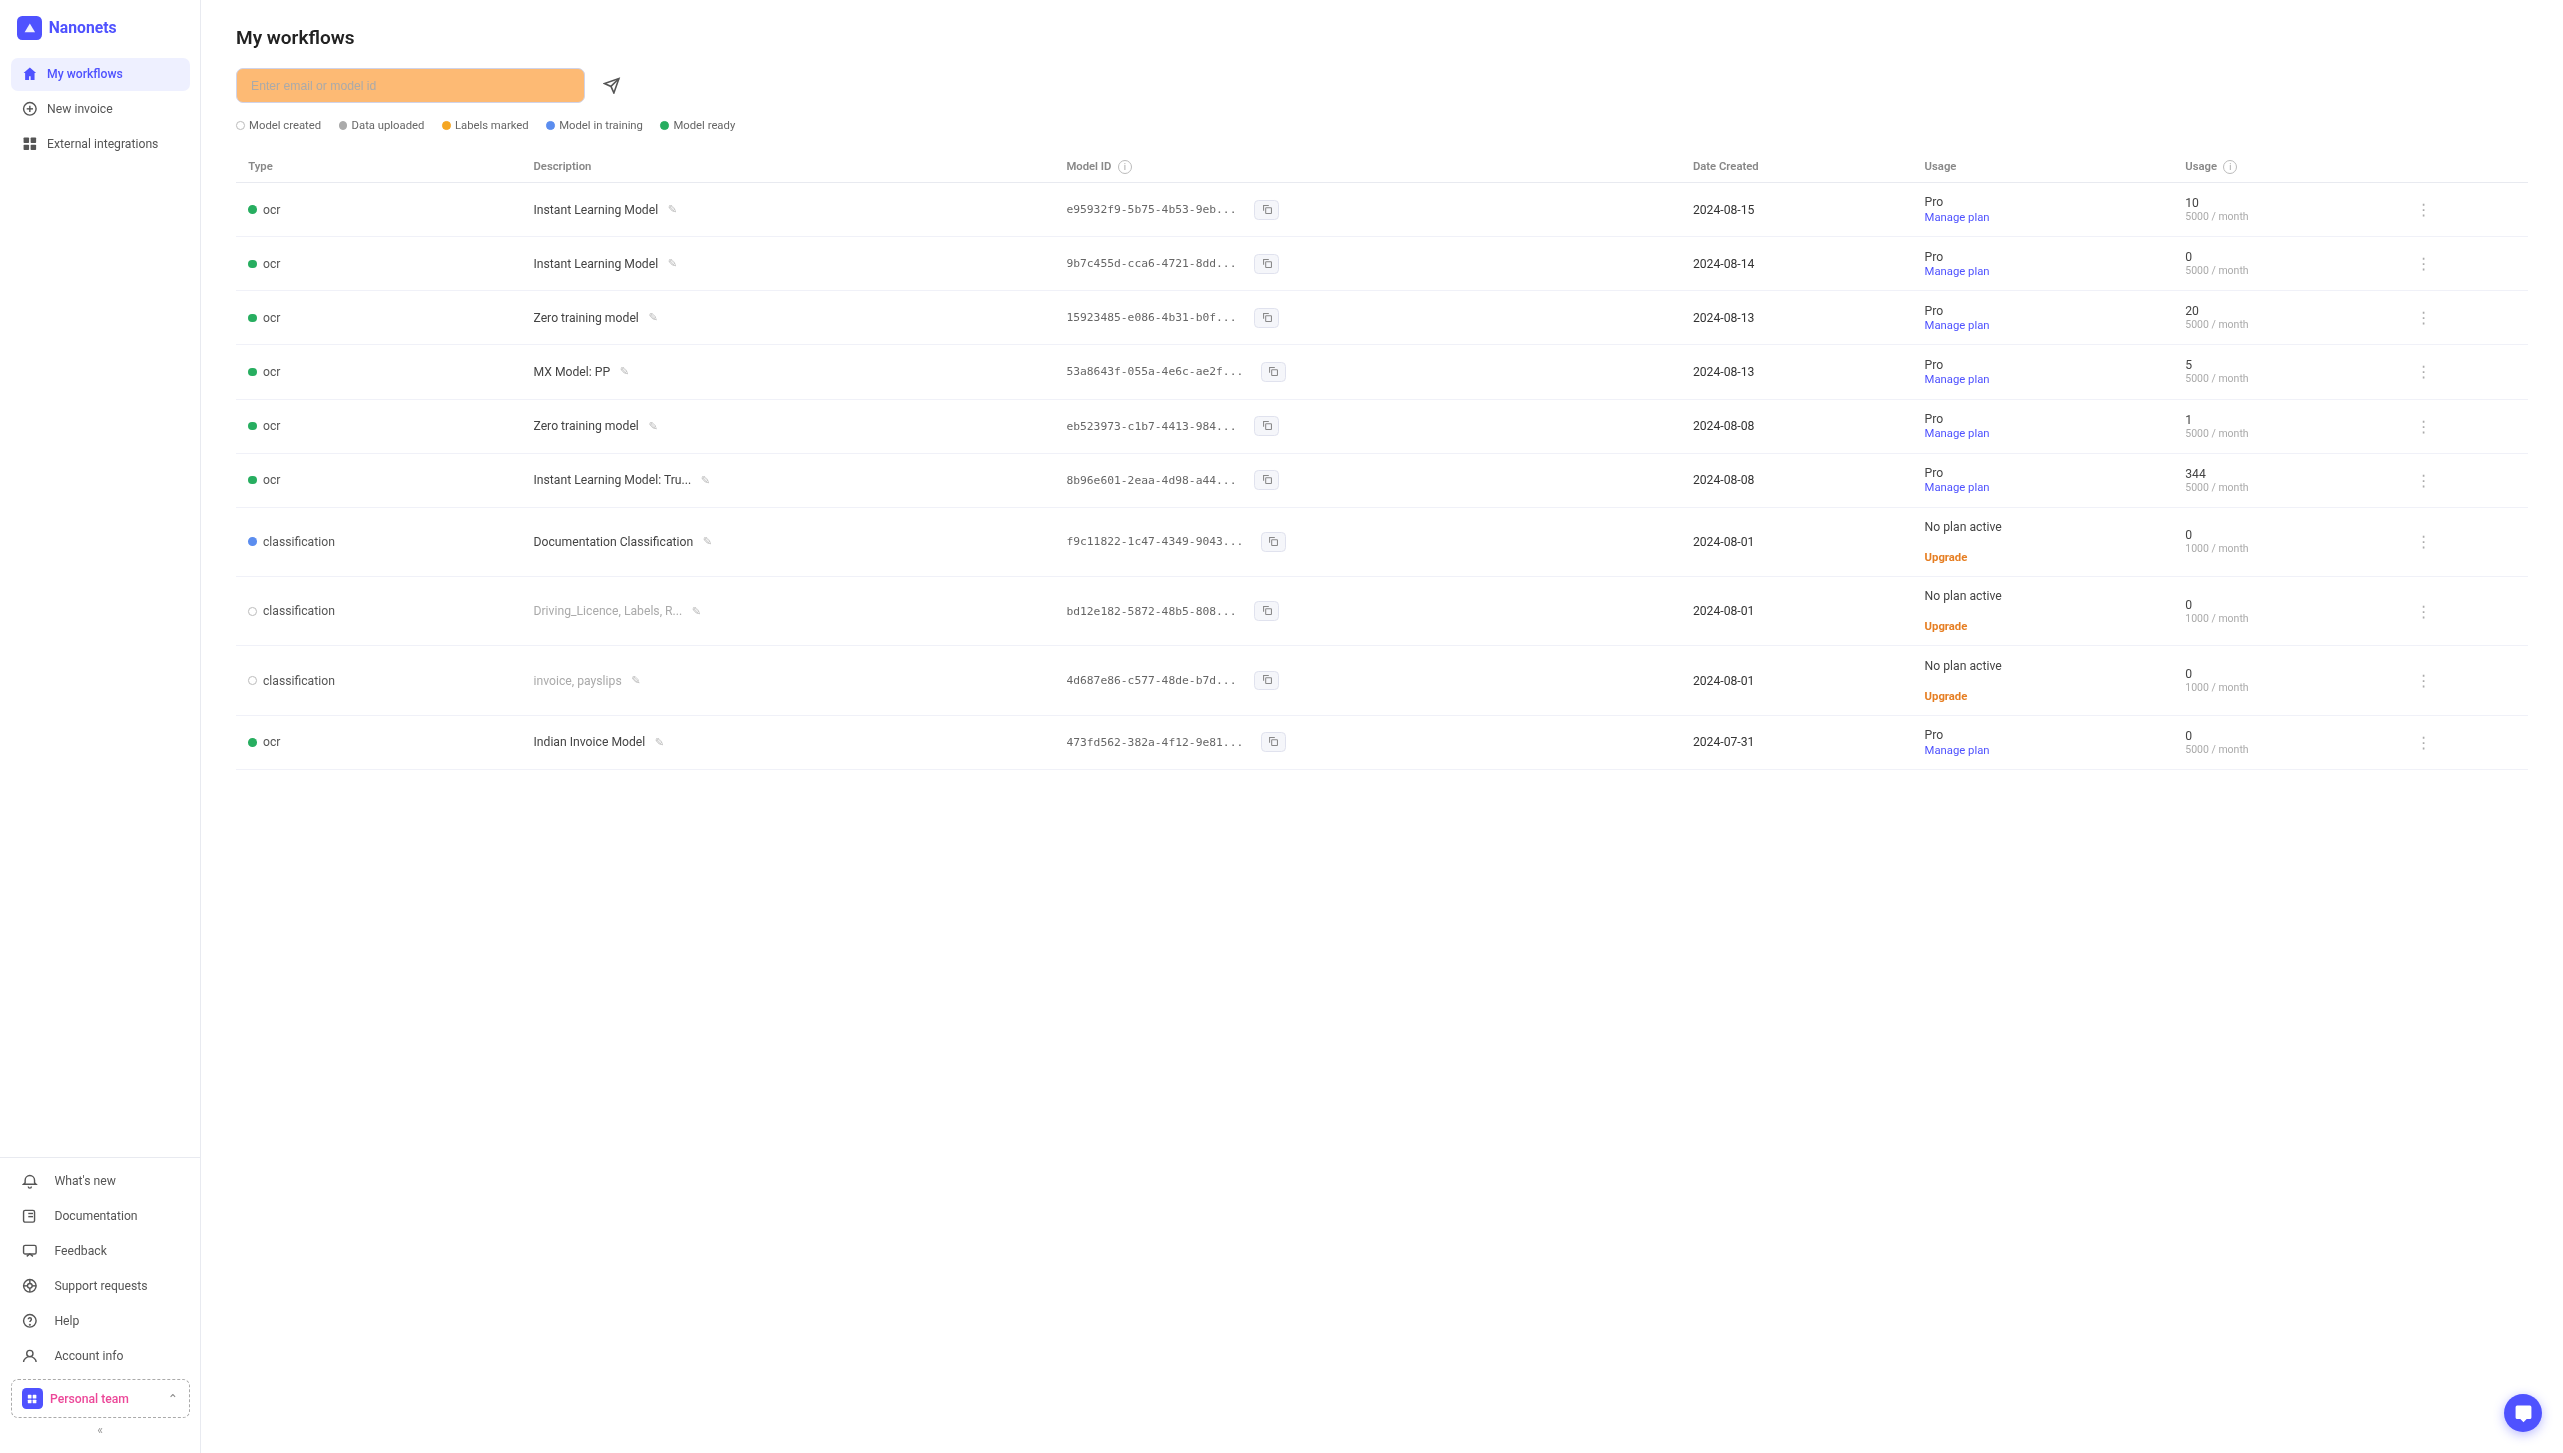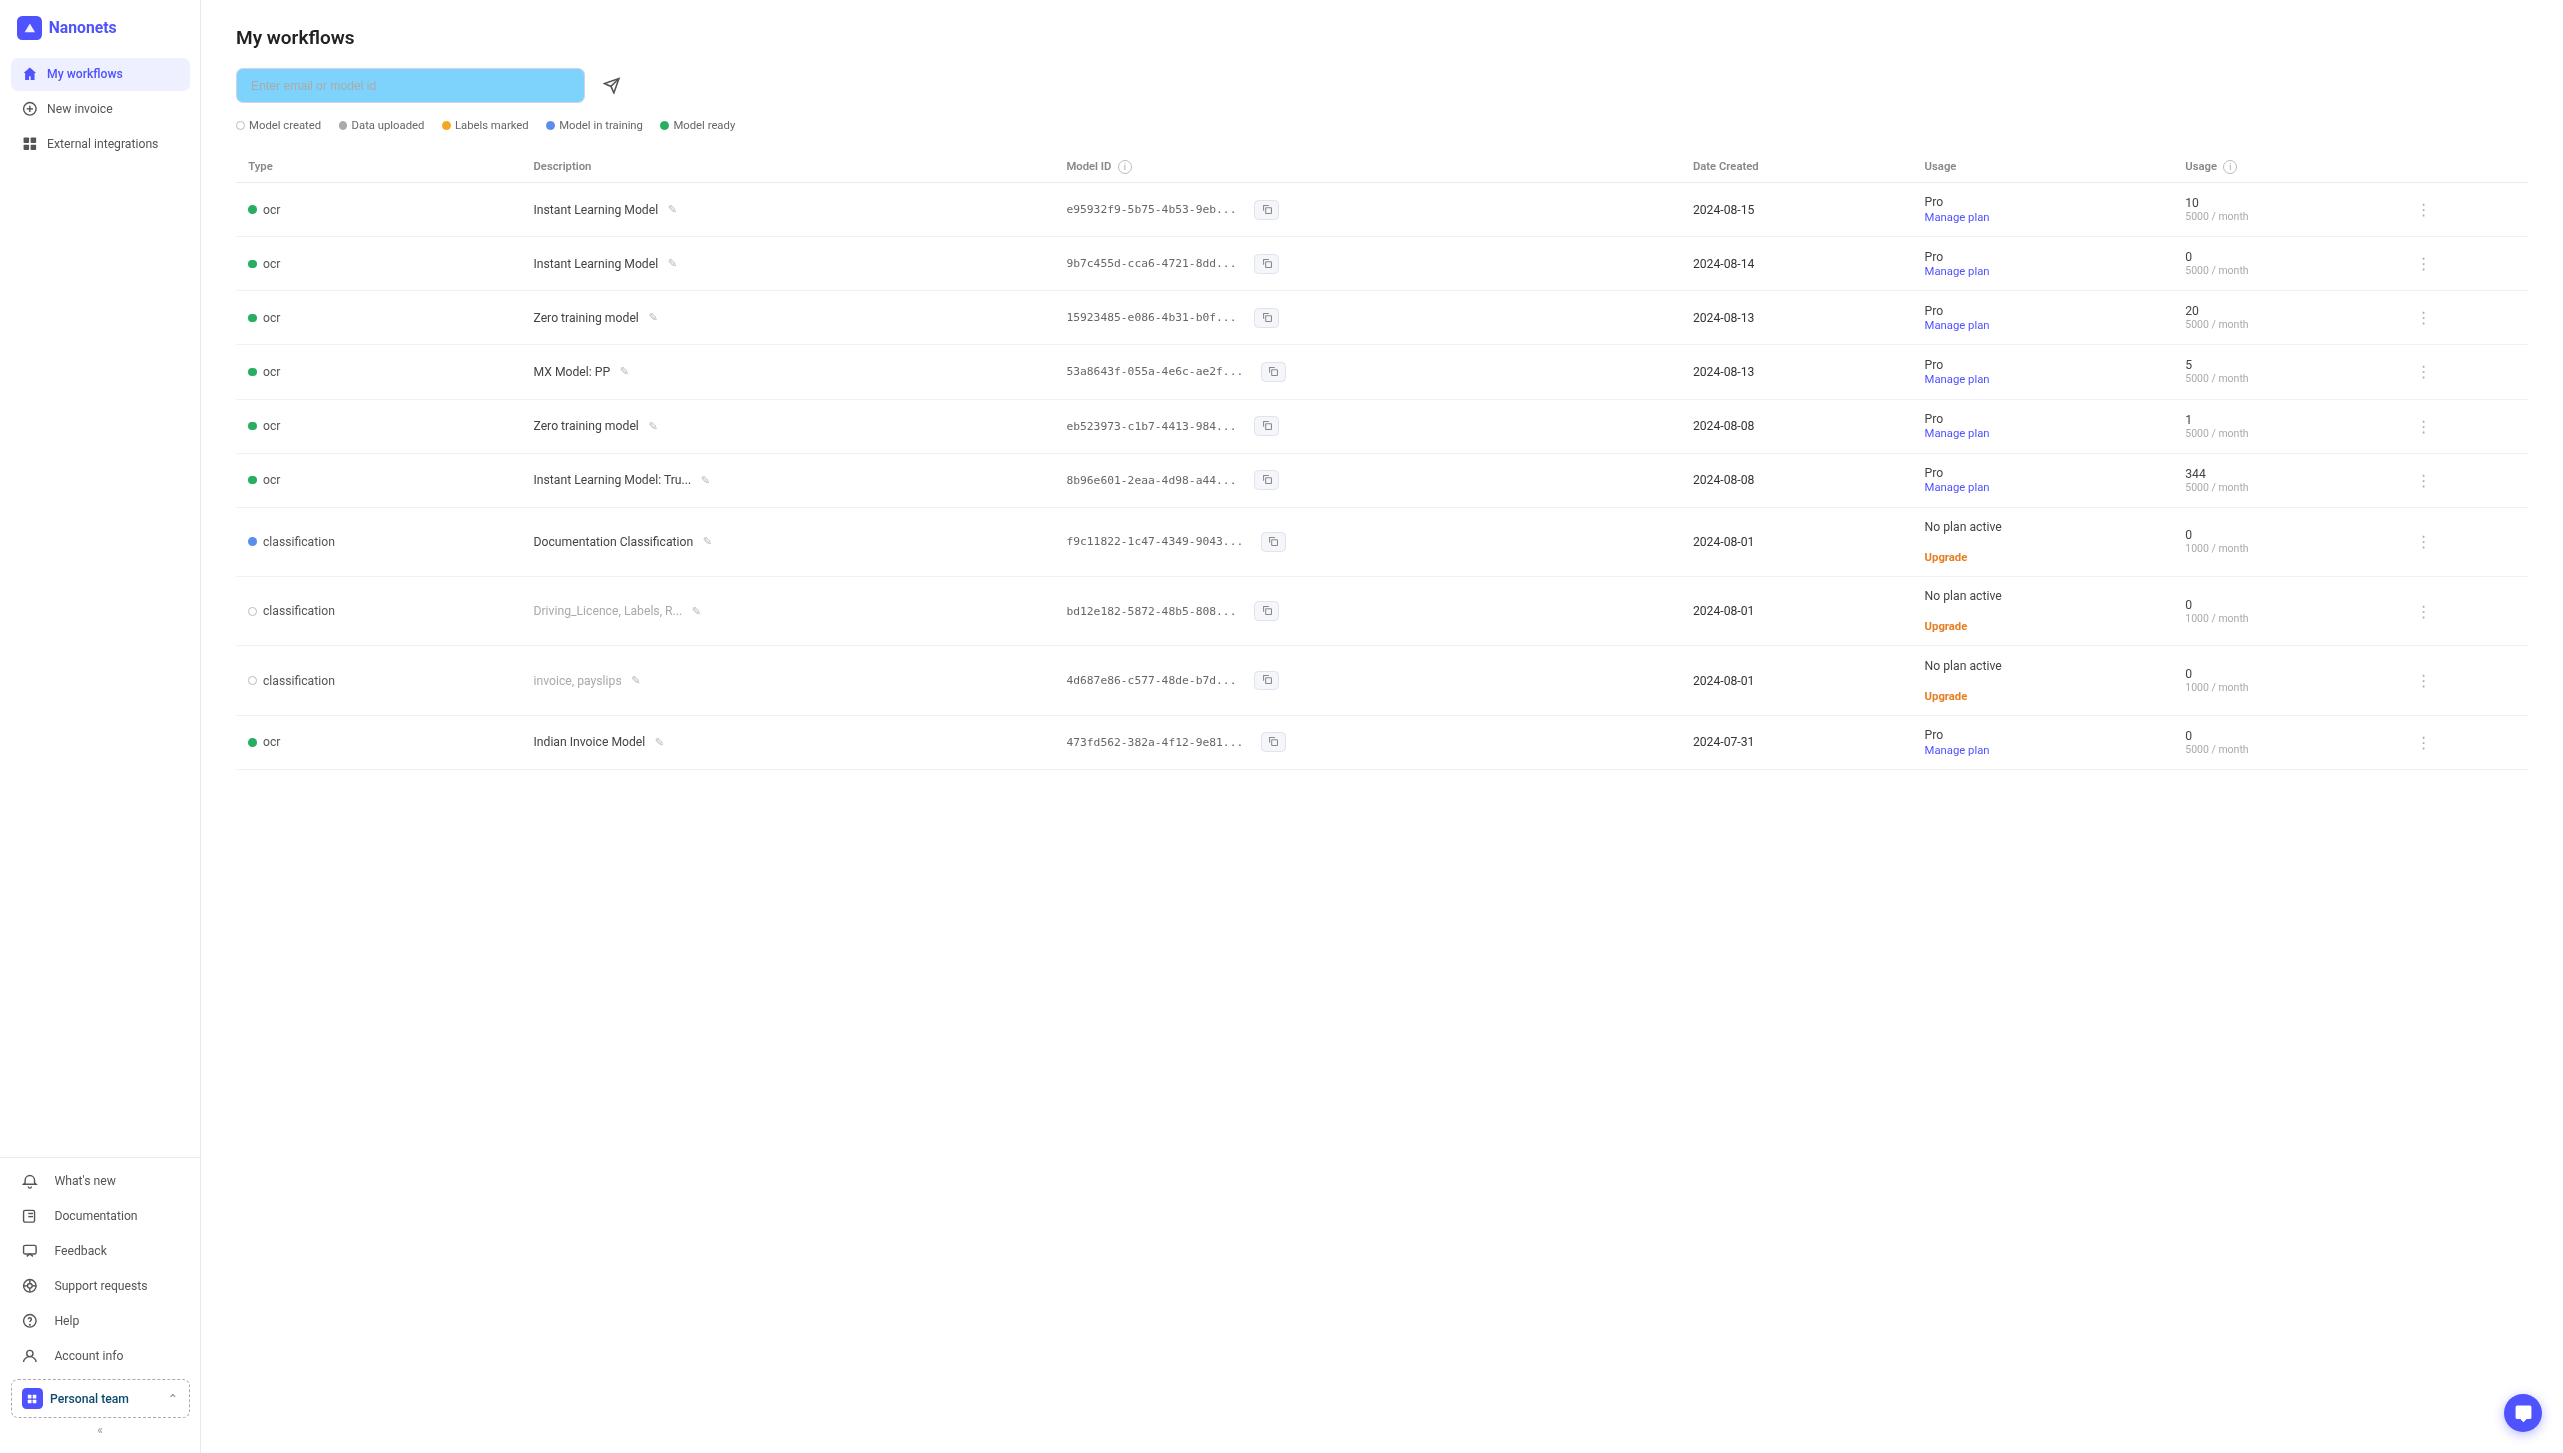--- a/index.html
+++ b/index.html
@@ -87,21 +87,21 @@
       background: #4f52ff;
       border-radius: 4.4px;
       display: flex; align-items: center; justify-content: center;
       color: #fff;
       font-size: 10.5px;
     }
     .personal-team-label {
       flex: 1;
       font-size: 12.2px;
       font-weight: 500;
-      color: #0c4a6e;
+      color: #ec4899;
     }
 
     .collapse-btn {
       display: flex;
       justify-content: center;
       padding: 5.2px 0;
       cursor: pointer;
       color: #999;
     }
 
@@ -127,21 +127,21 @@
       margin-bottom: 15.7px;
     }
     .search-input {
       width: 349px;
       padding: 9.6px 14px;
       border: 1.3px solid #d0d3e8;
       border-radius: 7px;
       font-size: 12.2px;
       color: #333;
       outline: none;
-      background: #7dd3fc;
+      background: #fdba74;
     }
     .search-input::placeholder { color: #aaa; }
     .search-btn {
       width: 33px; height: 33px;
       background: none;
       border: none;
       cursor: pointer;
       display: flex; align-items: center; justify-content: center;
       color: #555;
     }

